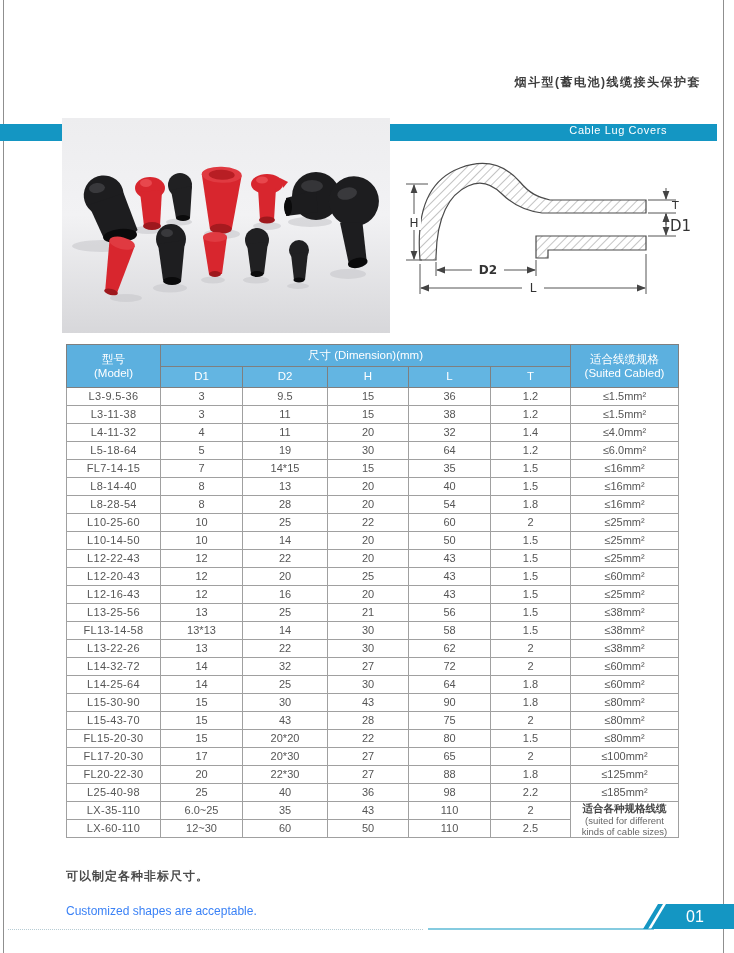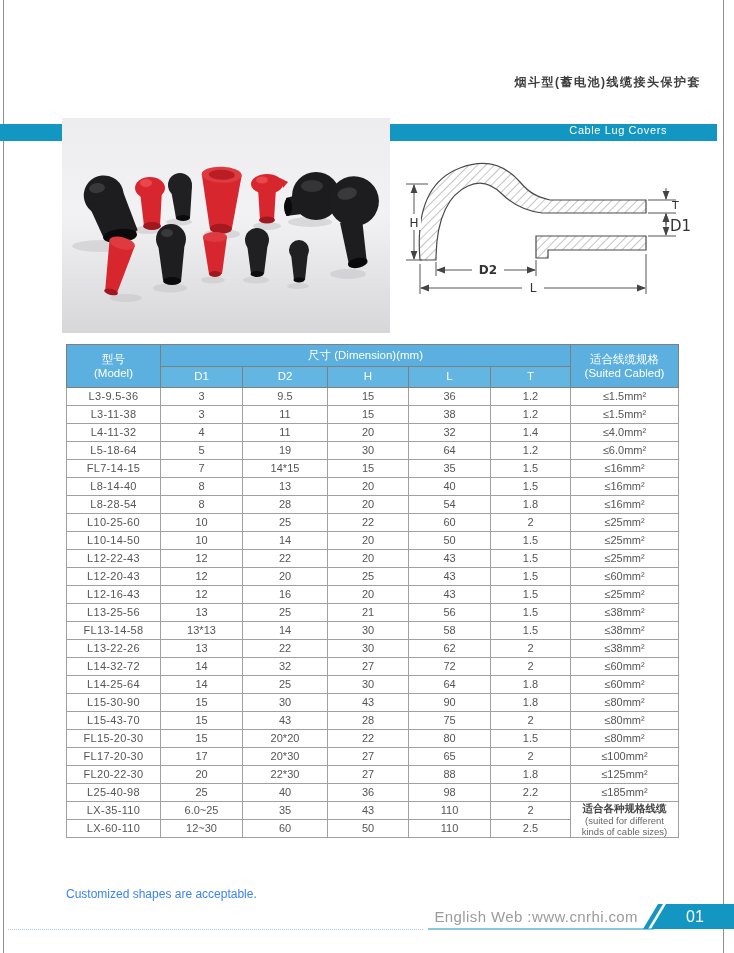--- a/index.html
+++ b/index.html
@@ -505,25 +505,25 @@
         <td>12~30</td>
         <td>60</td>
         <td>50</td>
         <td>110</td>
         <td>2.5</td>
       </tr>
     </tbody>
 </table>
 
 <div class="note">
+  <div class="cn">可以制定各种非标尺寸。</div>
   <div class="en">Customized shapes are acceptable.</div>
 </div>
 
 <div class="footer">
   <div class="dotted-line"></div>
-  <div class="web-text">English Web :www.cnrhi.com</div>
   <div class="web-underline"></div>
   <svg class="page-flag" width="92" height="25" viewBox="0 0 92 25">
     <polygon points="24,0 92,0 92,25 9,25" fill="#1496c3"></polygon>
     <polygon points="16,0 21,0 6,25 1,25" fill="#1496c3"></polygon>
     <text x="53" y="18" text-anchor="middle">01</text>
   </svg>
 </div>
 
 </body></html>

